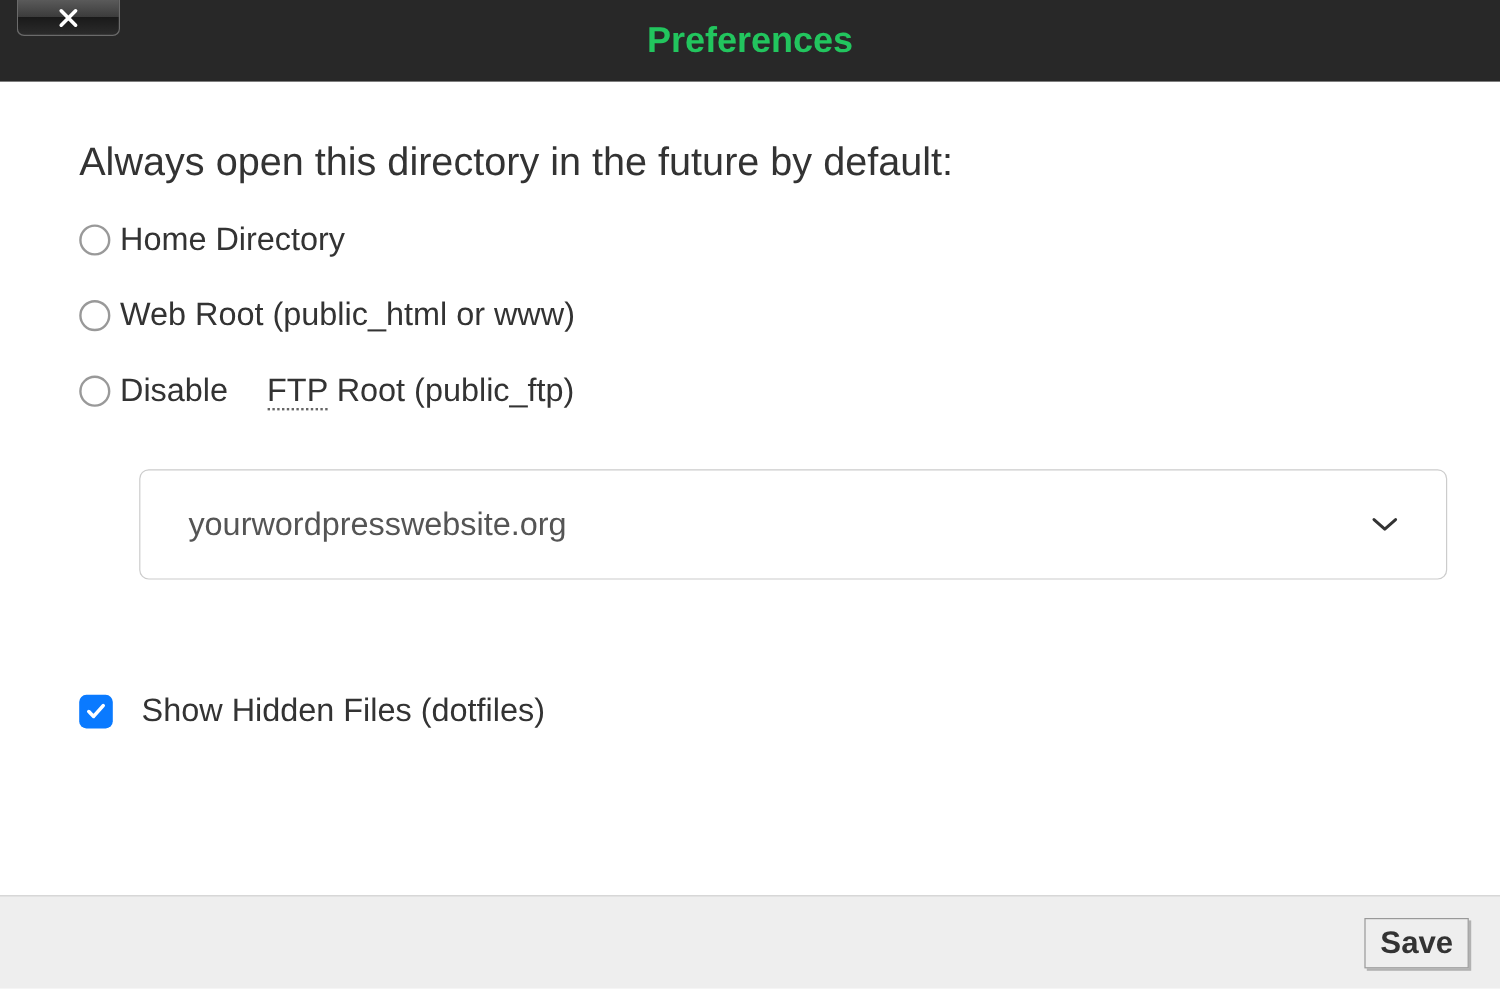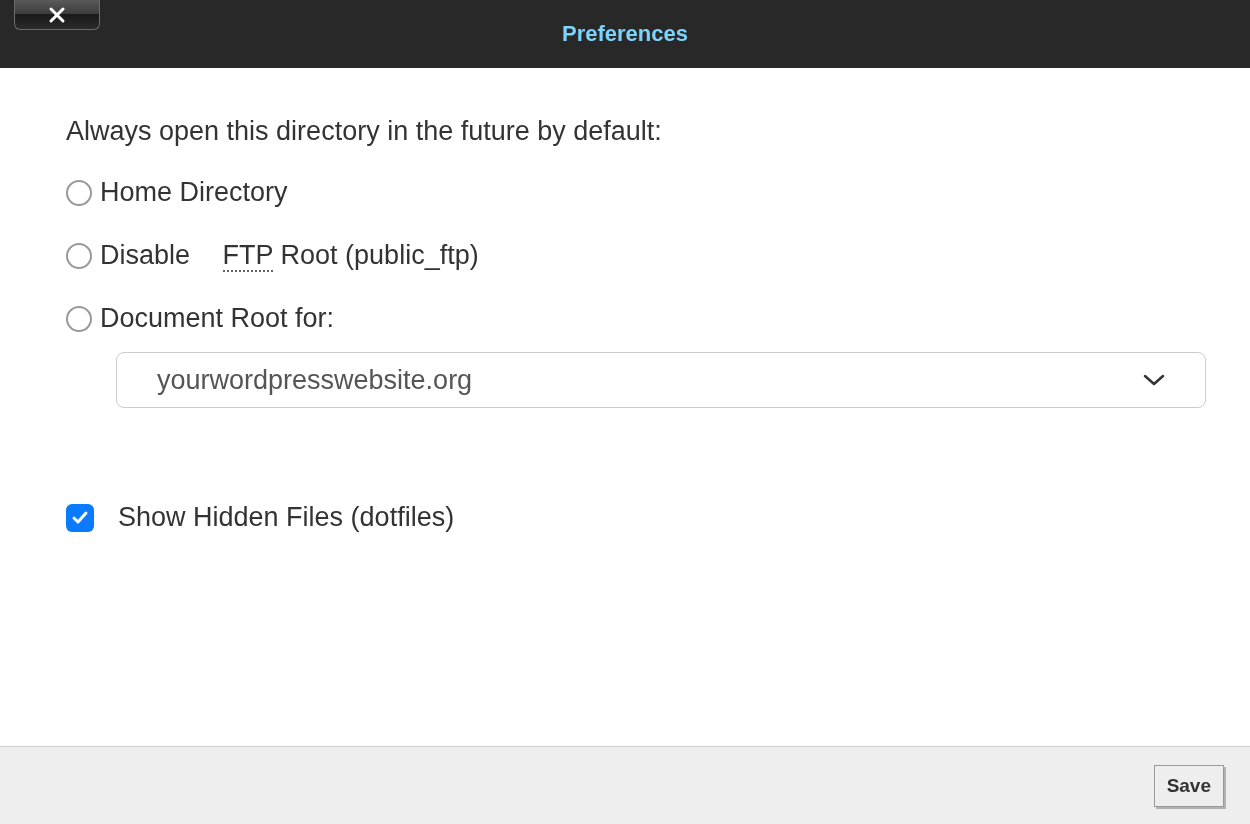--- a/index.html
+++ b/index.html
@@ -18,22 +18,22 @@
     .titlebar {
       background: #282828;
       height: 68px;
       width: 100%;
       position: relative;
       display: flex;
       align-items: center;
       justify-content: center;
     }
     .titlebar-title {
-      color: #7dd3fc;
-      font-size: 22px;
+      color: #22c55e;
+      font-size: 30px;
       font-weight: bold;
     }
     .close-button {
       position: absolute;
       left: 14px;
       top: 0px;
       width: 86px;
       height: 30px;
       background: linear-gradient(to bottom, #5a5a5a 0%, #3b3b3b 50%, #1a1a1a 50%, #2b2b2b 100%);
       border: 1px solid #6b6b6b;
@@ -46,21 +46,21 @@
     }
     .close-button svg {
       width: 20px;
       height: 20px;
     }
     .content {
       padding: 48px 66px 20px 66px;
       background: #fff;
     }
     .section-heading {
-      font-size: 27px;
+      font-size: 33px;
       color: #333;
       margin-bottom: 30px;
       font-weight: normal;
     }
     .radio-group {
       display: flex;
       flex-direction: column;
       gap: 32px;
     }
     .radio-row {
@@ -86,21 +86,21 @@
       border-bottom: 2px dotted #666;
       margin-left: 25px;
     }
     .select-wrapper {
       margin-left: 50px;
       margin-top: 18px;
       position: relative;
     }
     .select-box {
       width: 1090px;
-      height: 56px;
+      height: 92px;
       background: #fff;
       border: 1px solid #ccc;
       border-radius: 8px;
       padding: 0 40px;
       font-size: 27px;
       color: #555;
       display: flex;
       align-items: center;
       justify-content: space-between;
       cursor: pointer;
@@ -159,21 +159,21 @@
       align-items: center;
       justify-content: flex-end;
       padding-right: 26px;
       gap: 10px;
     }
     .btn {
       height: 42px;
       padding: 0 12px;
       background: #eeeeee;
       border: 1px solid #999;
-      font-size: 19px;
+      font-size: 26px;
       color: #333;
       cursor: pointer;
       font-family: Arial, Helvetica, sans-serif;
       box-shadow: 2px 2px 0 rgba(0,0,0,0.25);
     }
     .btn.primary {
       font-weight: bold;
     }
   </style>
 </head>
@@ -191,31 +191,31 @@
 <div class="content">
   <div class="section-heading">Always open this directory in the future by default:</div>
 
   <div class="radio-group">
 
     <div class="radio-row">
       <div class="radio-button"></div>
       <label class="radio-label">Home Directory</label>
     </div>
 
+    <div class="radio-row">
+      <div class="radio-button"></div>
+      <label class="radio-label">Web Root (public_html or www)</label>
+    </div>
 
     <div class="radio-row">
       <div class="radio-button"></div>
       <label class="radio-label"><span>Disable </span><span class="dotted">FTP</span><span> Root (public_ftp)</span></label>
     </div>
 
     <div>
-      <div class="radio-row">
-        <div class="radio-button"></div>
-        <label class="radio-label">Document Root for:</label>
-      </div>
       <div class="select-wrapper">
         <div class="select-box">
           <span>yourwordpresswebsite.org</span>
           <svg viewBox="0 0 22 14">
             <path d="M2 3 L11 11 L20 3" stroke="#333" stroke-width="2.5" fill="none" stroke-linecap="round" stroke-linejoin="round"></path>
           </svg>
         </div>
       </div>
     </div>
 

